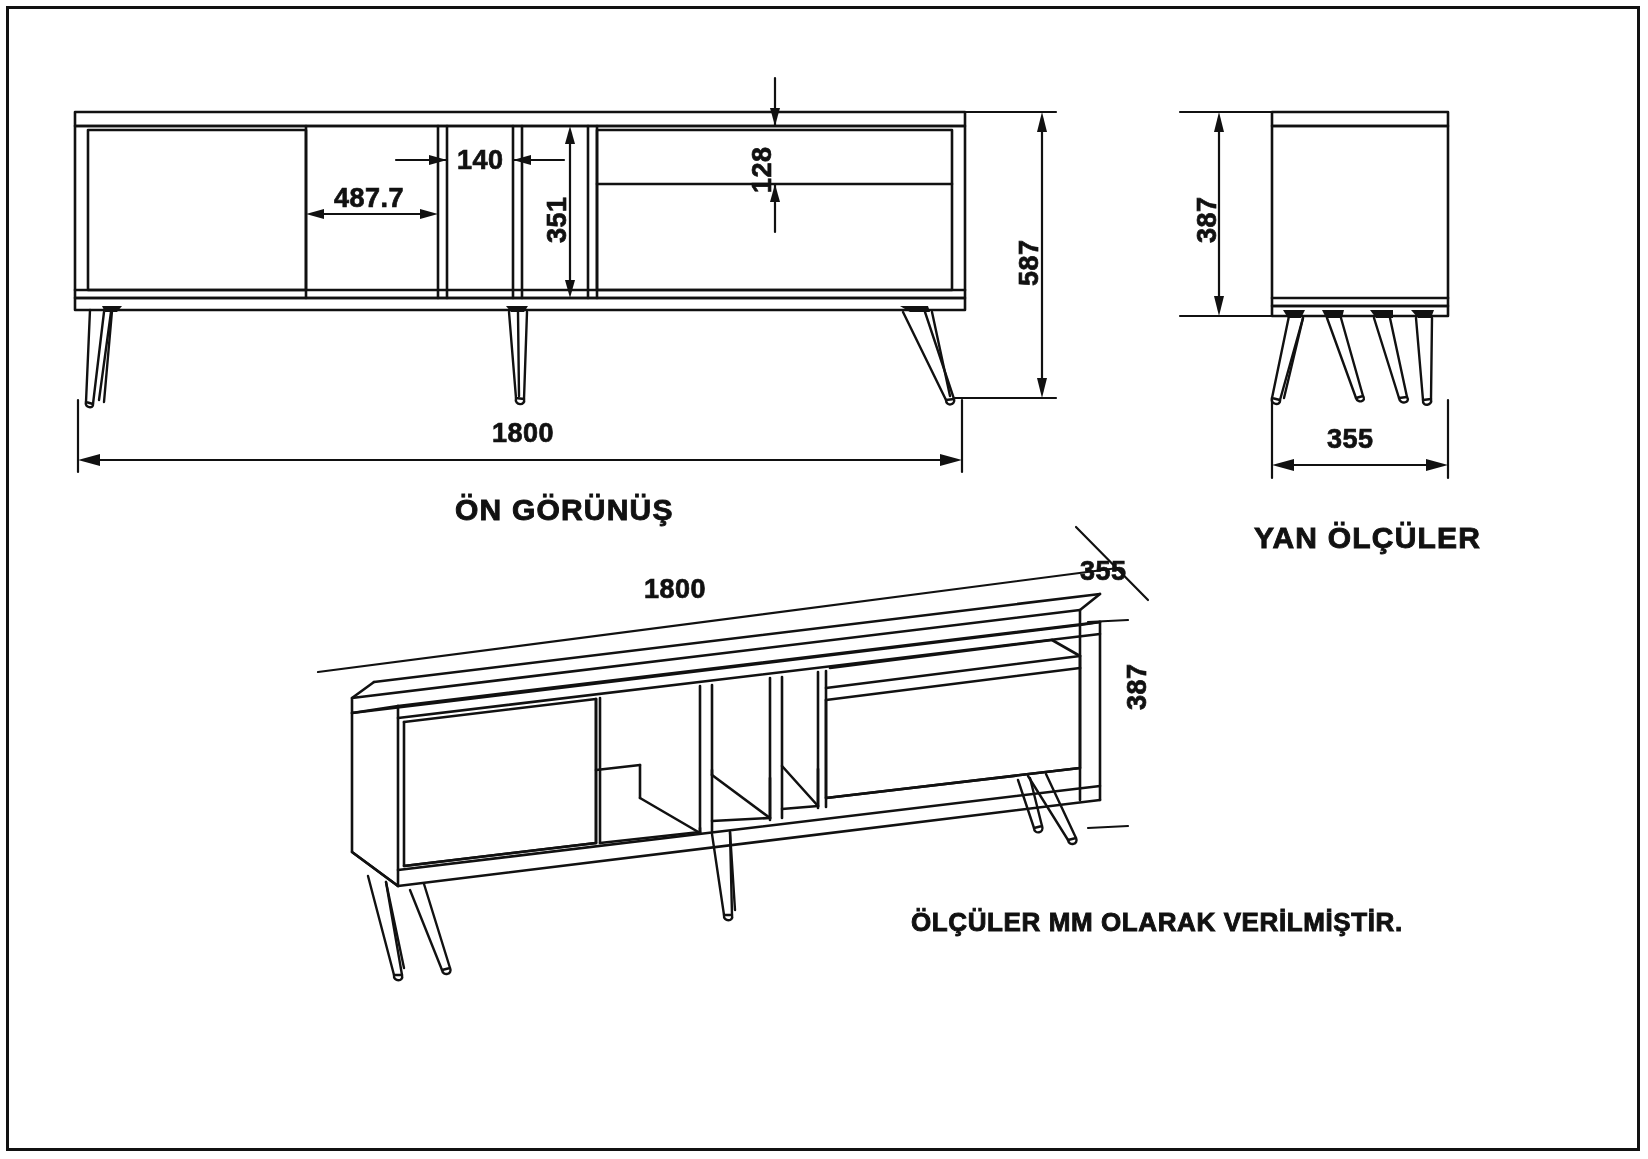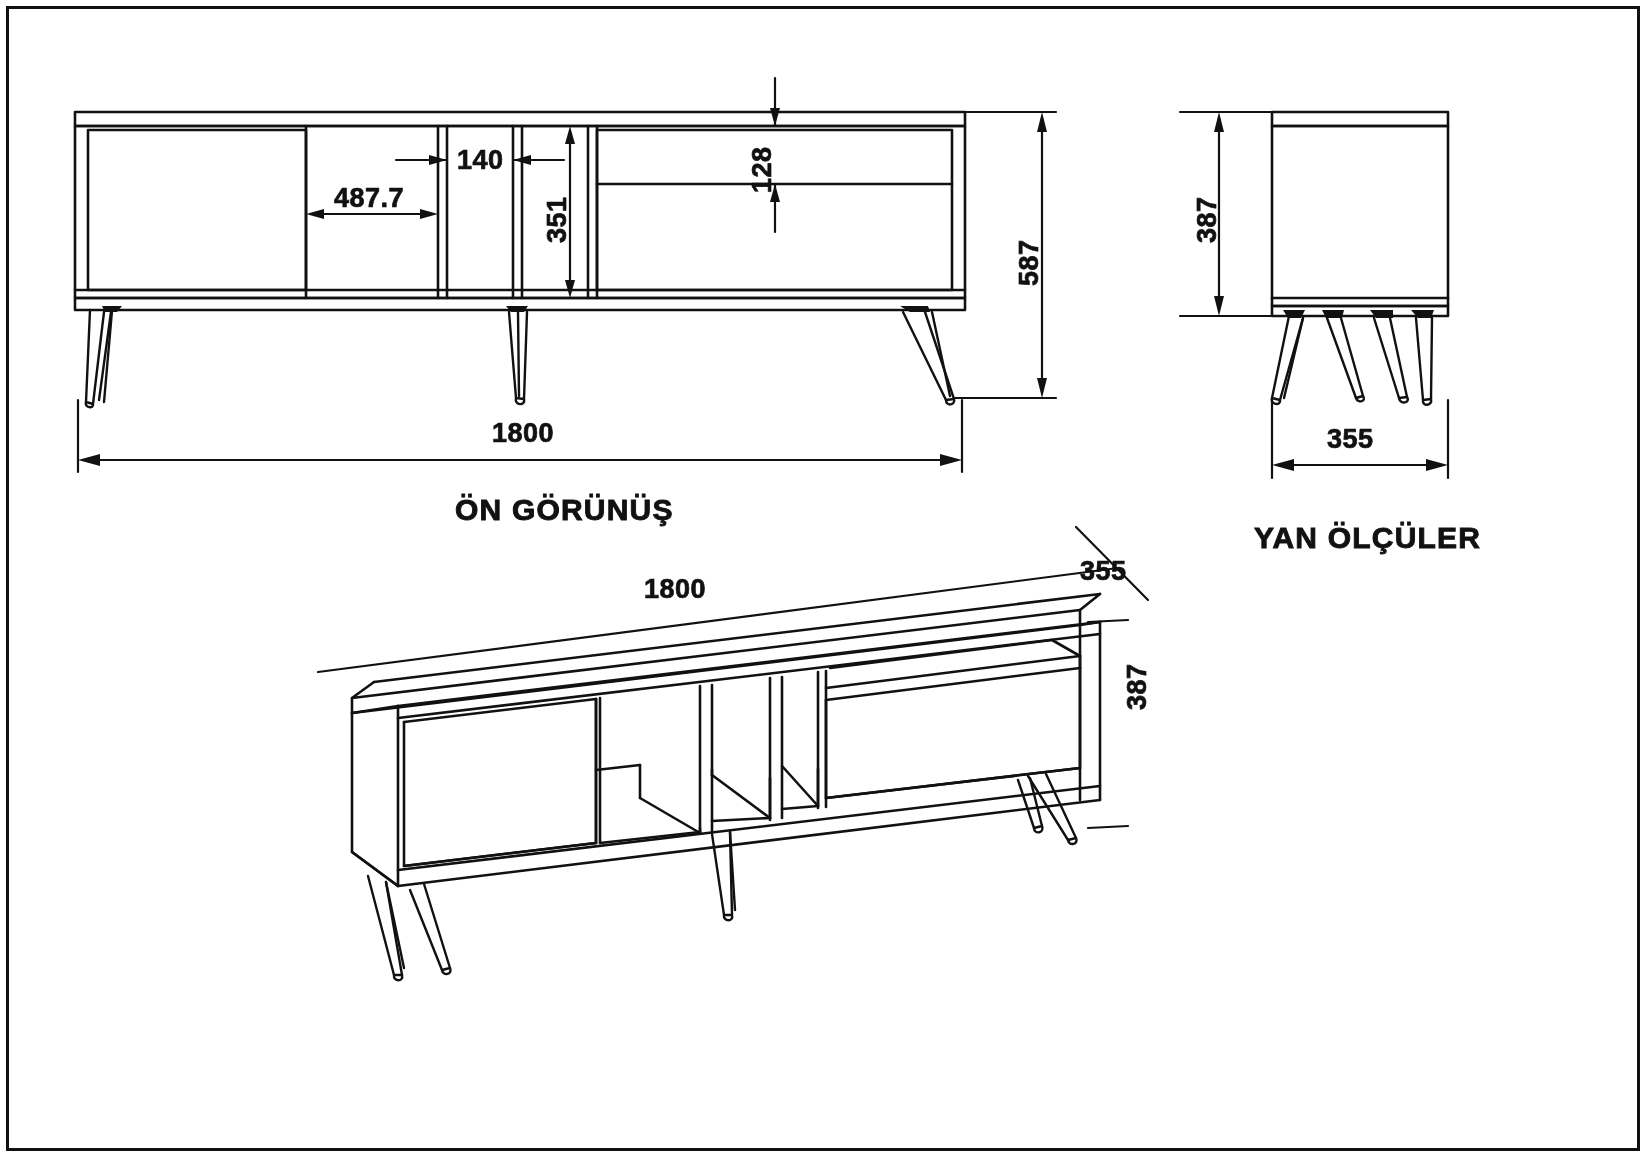--- a/index.html
+++ b/index.html
@@ -299,14 +299,15 @@
   <div class="lbl viewlabel" style="left:455px; top:493px;">ÖN GÖRÜNÜŞ</div>
 
   <div class="lbl dim-v" style="left:1192px; top:243px;">387</div>
   <div class="lbl dim" style="left:1327px; top:424px;">355</div>
   <div class="lbl viewlabel" style="left:1254px; top:521px;">YAN ÖLÇÜLER</div>
 
   <div class="lbl dim" style="left:644px; top:574px;">1800</div>
   <div class="lbl dim" style="left:1080px; top:556px;">355</div>
   <div class="lbl dim-v" style="left:1122px; top:710px;">387</div>
 
+  <div class="lbl note" style="left:911px; top:907px;">ÖLÇÜLER MM OLARAK VERİLMİŞTİR.</div>
 
 </div>
 
 </body></html>

